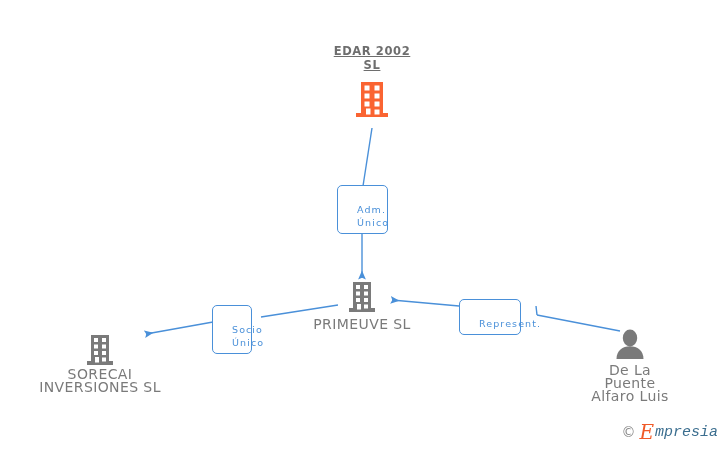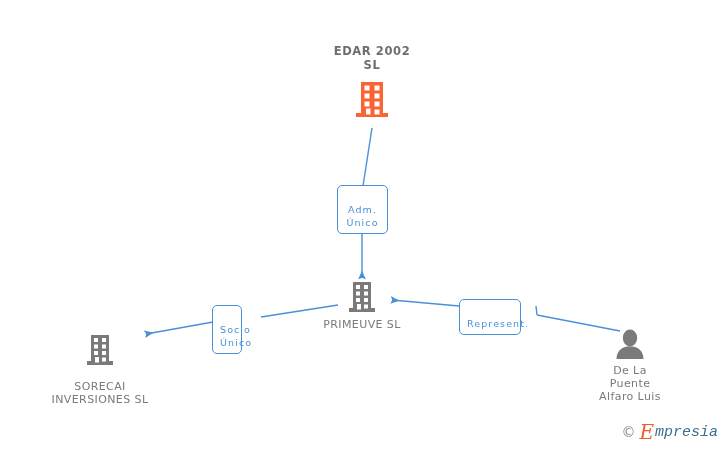--- a/index.html
+++ b/index.html
@@ -25,49 +25,50 @@
     width: 728px;
     height: 450px;
     pointer-events: none;
   }
   
   .node {
     position: absolute;
     text-align: center;
   }
   .node-label {
-    font-size: 11px;
+    font-size: 14px;
     color: #7a7a7a;
     line-height: 13px;
     letter-spacing: 0.4px;
     white-space: pre-line;
   }
   .node-label.top {
     font-weight: bold;
     color: #6e6e6e;
     font-size: 11.5px;
     letter-spacing: 0.6px;
     line-height: 14px;
+    text-decoration: underline;
   }
   .icon-wrap {
     display: block;
     margin: 0 auto;
   }
   
   .relbox {
     position: absolute;
     border: 1px solid #4a90d9;
     border-radius: 5px;
     background: #ffffff;
     color: #4a90d9;
     font-size: 9.5px;
     letter-spacing: 1.1px;
     line-height: 13px;
     text-align: center;
-    padding: 4px 7px;
+    padding: 4px 19px;
     box-sizing: border-box;
     white-space: pre-line;
   }
   
   #watermark {
     position: absolute;
     right: 10px;
     bottom: 9px;
     display: flex;
     align-items: center;
@@ -186,21 +187,21 @@
           <rect x="17" y="4" width="4" height="4"></rect>
           <rect x="9" y="10.5" width="4" height="4"></rect>
           <rect x="17" y="10.5" width="4" height="4"></rect>
           <rect x="9" y="17" width="4" height="4"></rect>
           <rect x="17" y="17" width="4" height="4"></rect>
           <rect x="10" y="23" width="4" height="5.5"></rect>
           <rect x="17" y="23.5" width="4" height="4"></rect>
         </g>
       </svg>
     </span>
-    <div class="node-label" style="margin-top:12px;">SORECAI
+    <div class="node-label" style="margin-top:0;">SORECAI
 INVERSIONES SL</div>
   </div>
 
   <div class="relbox" style="left:459px; top:299px; width:62px;">
     <span>Represent.</span>
   </div>
 
   <div class="node" style="left:580px; top:329px; width:100px;text-align:center;">
     <span class="icon-wrap">
       <svg width="32" height="30" viewBox="0 0 32 30" style="display:block;margin:0 auto;">

